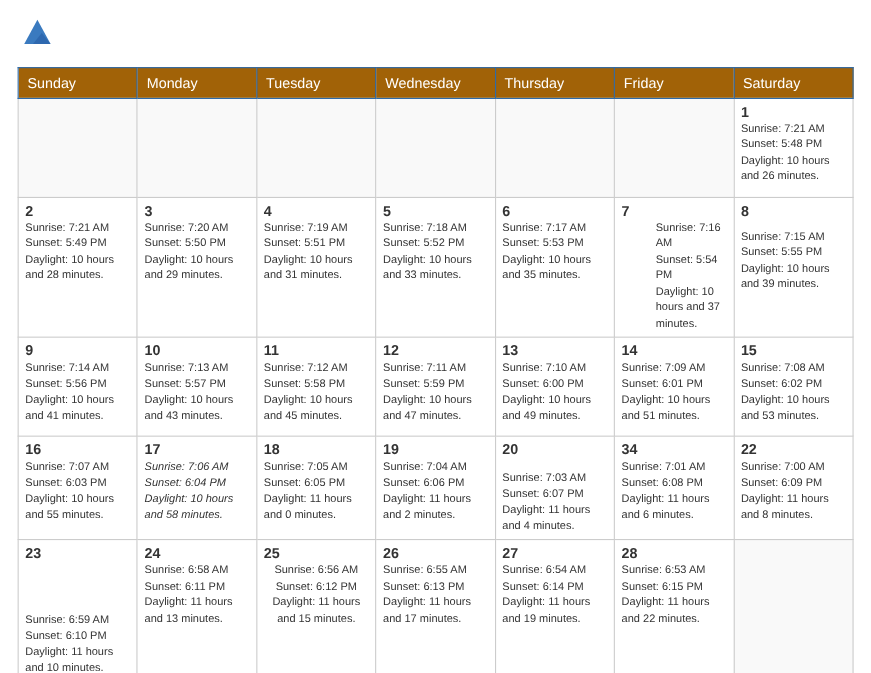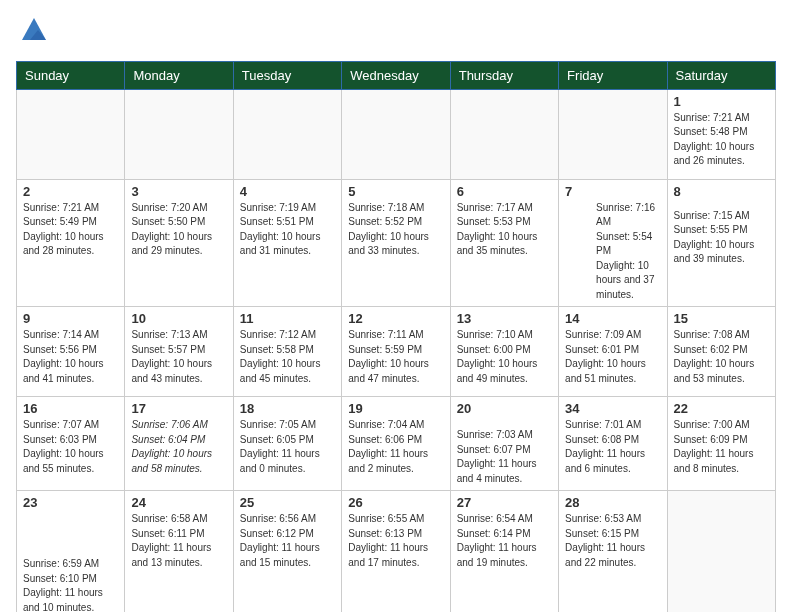--- a/index.html
+++ b/index.html
@@ -43,21 +43,21 @@
     .location {
       font-size: 14px;
       color: #555;
     }
     .calendar {
       width: 100%;
       border-collapse: collapse;
       border: 1px solid #ccc;
     }
     .calendar th {
-      background-color: #14532d;
+      background-color: #a16207;
       color: #fff;
       text-align: left;
       padding: 6px 8px;
       font-size: 13px;
       font-weight: normal;
       border: 1px solid #2e6aa8;
     }
     .calendar td {
       vertical-align: top;
       width: 108px;
@@ -273,21 +273,21 @@
 Daylight: 11 hours and 10 minutes.</div>
         </td>
         <td>
           <span class="day-number">24</span>
           <div class="day-info" style="white-space: pre-line;">Sunrise: 6:58 AM
 Sunset: 6:11 PM
 Daylight: 11 hours and 13 minutes.</div>
         </td>
         <td>
           <span class="day-number">25</span>
-          <div class="day-info" style="white-space: pre-line;">Sunrise: 6:56 AM
+          <div class="day-info" style="white-space: pre-line; text-align: center;">Sunrise: 6:56 AM
 Sunset: 6:12 PM
 Daylight: 11 hours and 15 minutes.</div>
         </td>
         <td>
           <span class="day-number">26</span>
           <div class="day-info" style="white-space: pre-line;">Sunrise: 6:55 AM
 Sunset: 6:13 PM
 Daylight: 11 hours and 17 minutes.</div>
         </td>
         <td>

